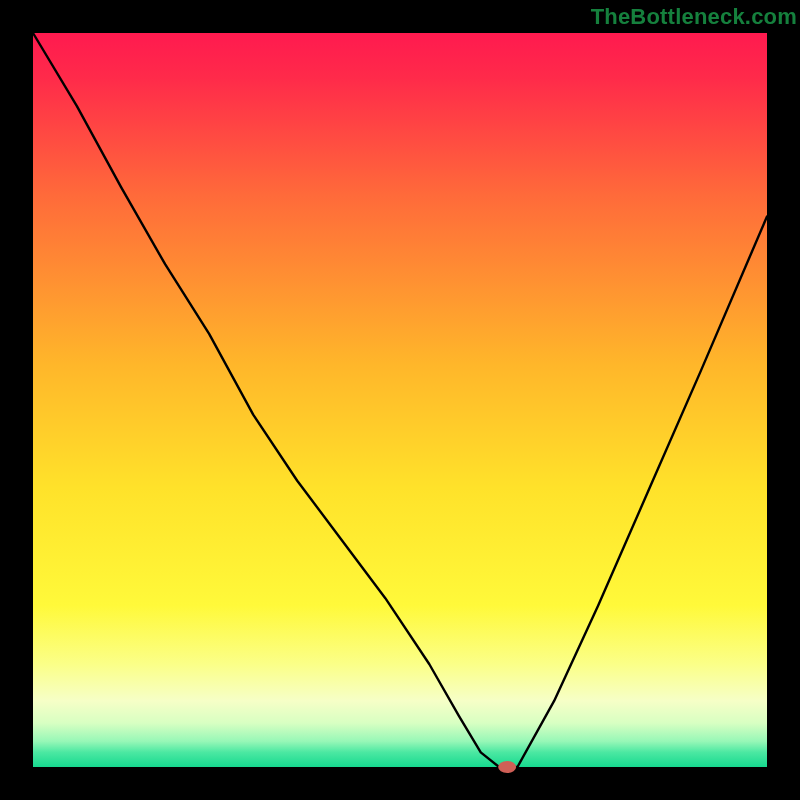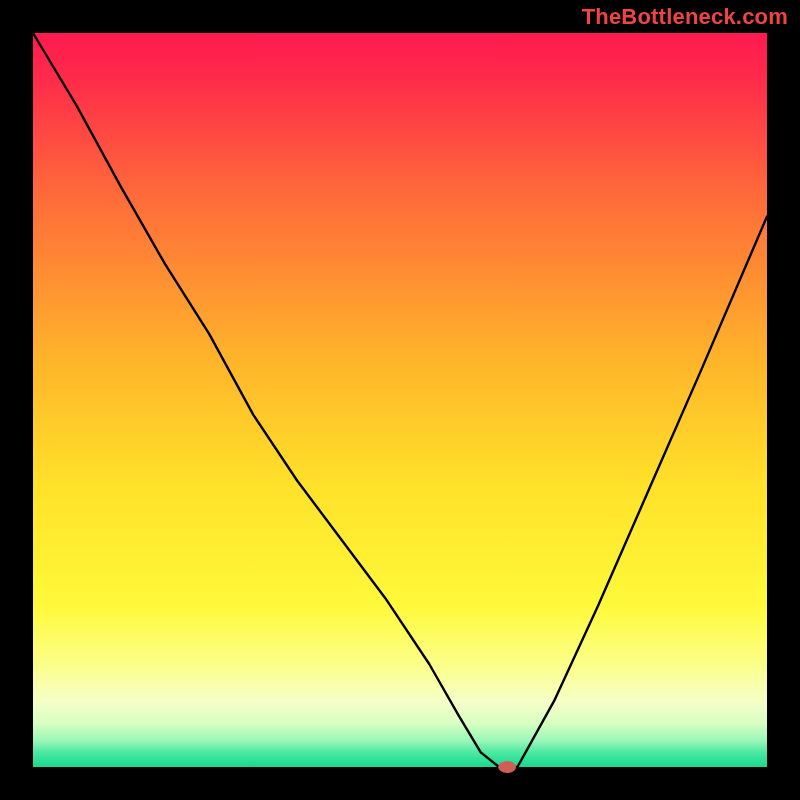--- a/index.html
+++ b/index.html
@@ -12,22 +12,22 @@
   }
   .frame {
     position: relative;
     width: 800px;
     height: 800px;
     background: #000;
   }
   .watermark {
     position: absolute;
     top: 4px;
-    right: 12px;
-    color: #ef4444;
+    right: 3px;
+    color: #15803d;
     font-family: Arial, Helvetica, sans-serif;
     font-size: 22px;
     font-weight: bold;
     letter-spacing: 0.2px;
   }
   svg.plot {
     position: absolute;
     left: 0;
     top: 0;
   }

